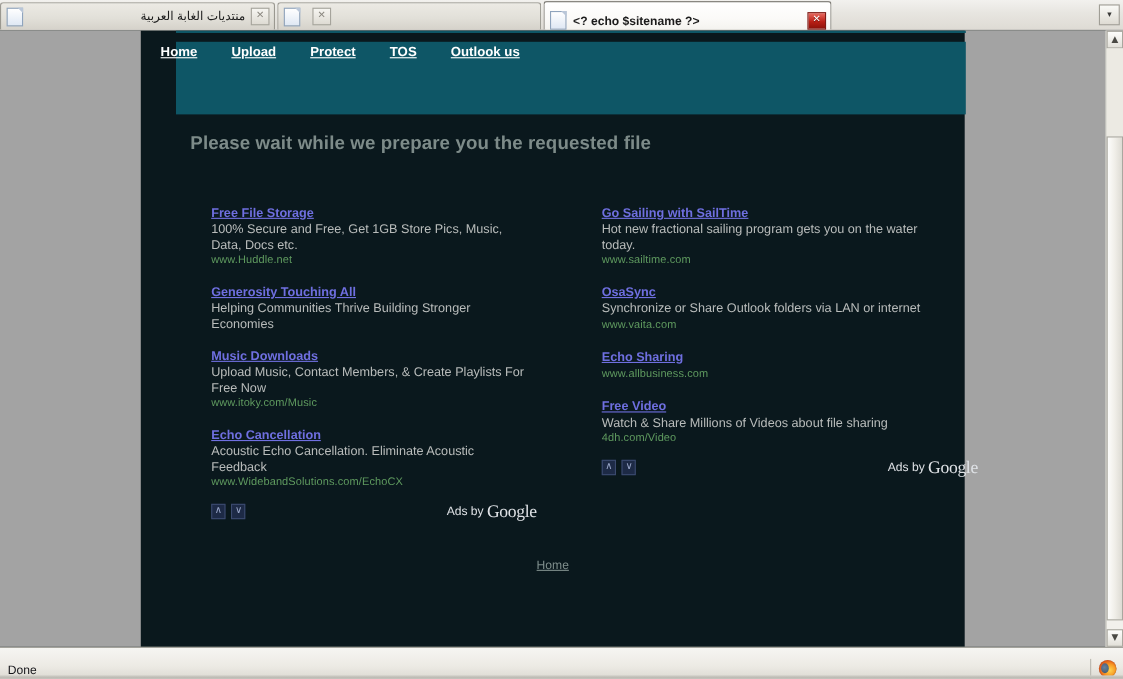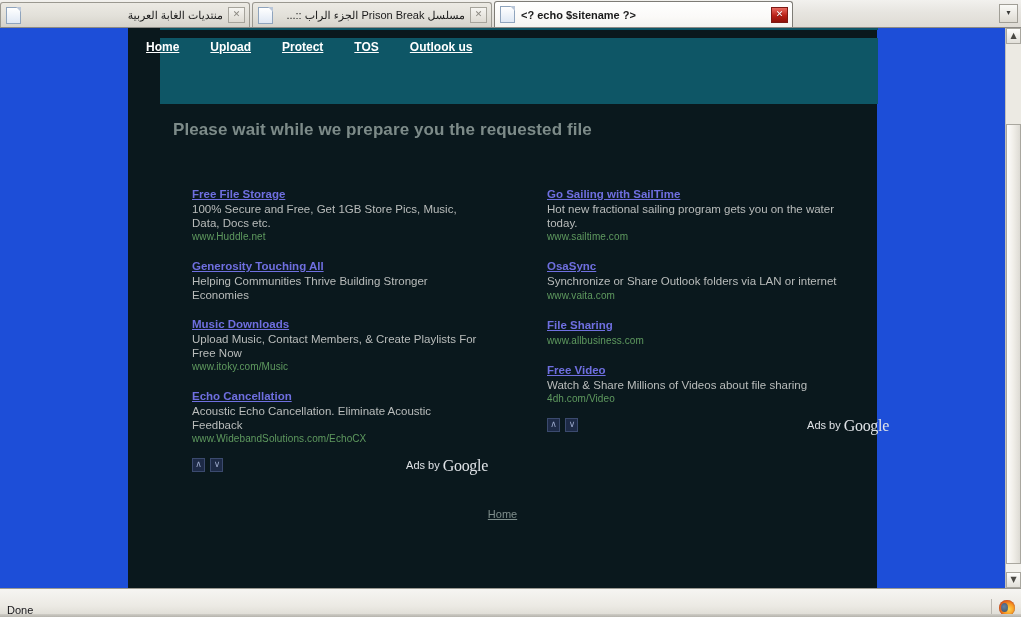--- a/index.html
+++ b/index.html
@@ -51,21 +51,21 @@
     background: linear-gradient(to bottom, #ffffff 0%, #fbfaf8 60%, #f4f3ef 100%);
     border-color: #7e7c76;
     height: 26px;
     margin-top: 2px;
     z-index: 3;
     font-weight: bold;
   }
   .tab + .tab { margin-left: 2px; }
   .tab-1 { width: 250px; }
   .tab-2 { width: 240px; }
-  .tab-3 { width: 299px; }
+  .tab-3 { width: 262px; align-items: flex-end; }
   .tab-favicon {
     width: 13px; height: 15px;
     background: linear-gradient(to bottom, #ffffff, #dfe8f4);
     border: 1px solid #8fa4bd;
     position: relative;
     flex: 0 0 auto;
     margin-right: 6px;
   }
   .tab-favicon::after {
     content: "";
@@ -127,21 +127,21 @@
     width: 1005px;
     height: 560px;
     background: #091519;
     overflow: hidden;
   }
   .page {
     position: absolute;
     left: 0; top: -24px;
     width: 1005px;
     height: 600px;
-    background: #1d4ed8;
+    background: #a3a3a3;
   }
   .container {
     position: absolute;
     left: 128px; top: 0;
     width: 749px;
     height: 592px;
     background: #0a181d;
   }
 
   .topbar {
@@ -374,21 +374,20 @@
 <div class="tabbar">
 
   <div class="tab inactive tab-1">
     <span class="tab-favicon"></span>
     <span class="tab-title">منتديات الغابة العربية</span>
     <span class="tab-close">✕</span>
   </div>
 
   <div class="tab inactive tab-2">
     <span class="tab-favicon"></span>
-    <span class="tab-title">مسلسل Prison Break الجزء الراب ::...</span>
     <span class="tab-close">✕</span>
   </div>
 
   <div class="tab active tab-3">
     <span class="tab-favicon"></span>
     <span class="tab-title">&lt;? echo $sitename ?&gt;</span>
     <span class="tab-close">✕</span>
   </div>
 
   <div class="tabbar-spacer"></div>
@@ -457,21 +456,21 @@
             <div class="ad-url">www.sailtime.com</div>
           </div>
 
           <div class="ad">
             <div class="ad-title">OsaSync</div>
             <div class="ad-desc">Synchronize or Share Outlook folders via LAN or internet</div>
             <div class="ad-url">www.vaita.com</div>
           </div>
 
           <div class="ad">
-            <div class="ad-title">File Sharing</div>
+            <div class="ad-title">Echo Sharing</div>
             <div class="ad-url">www.allbusiness.com</div>
           </div>
 
           <div class="ad">
             <div class="ad-title">Free Video</div>
             <div class="ad-desc">Watch &amp; Share Millions of Videos about file sharing</div>
             <div class="ad-url">4dh.com/Video</div>
           </div>
 
           <div class="ads-footer">

